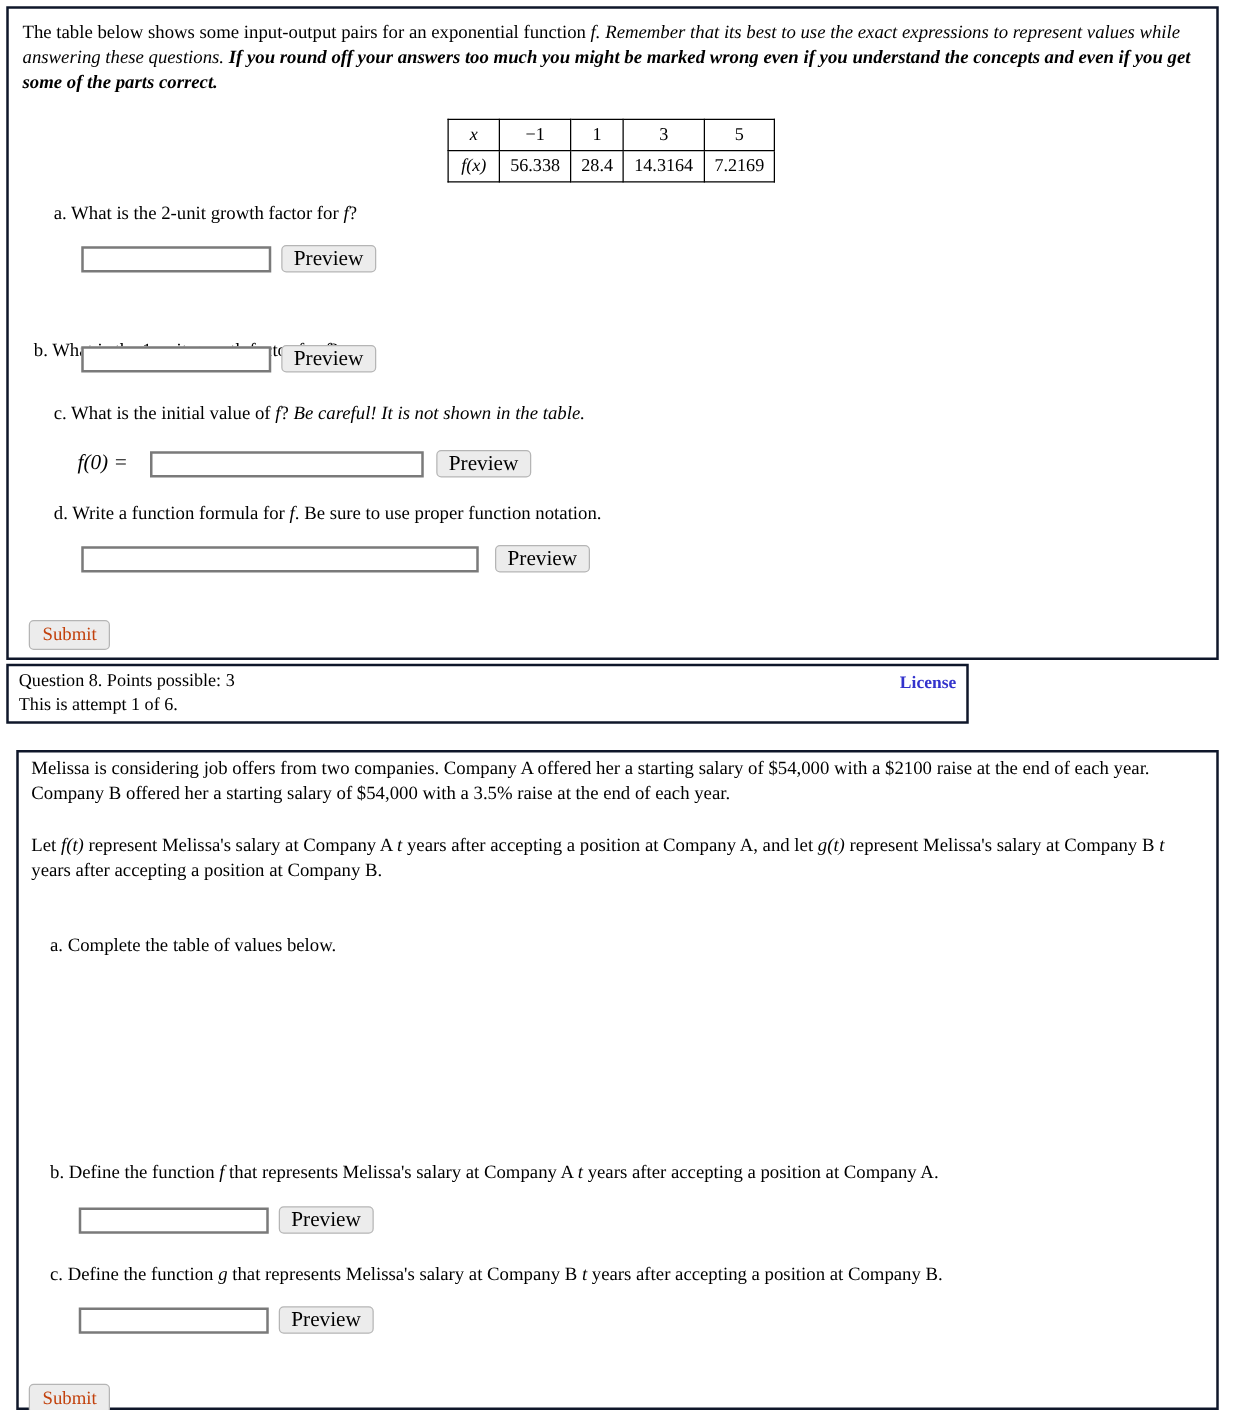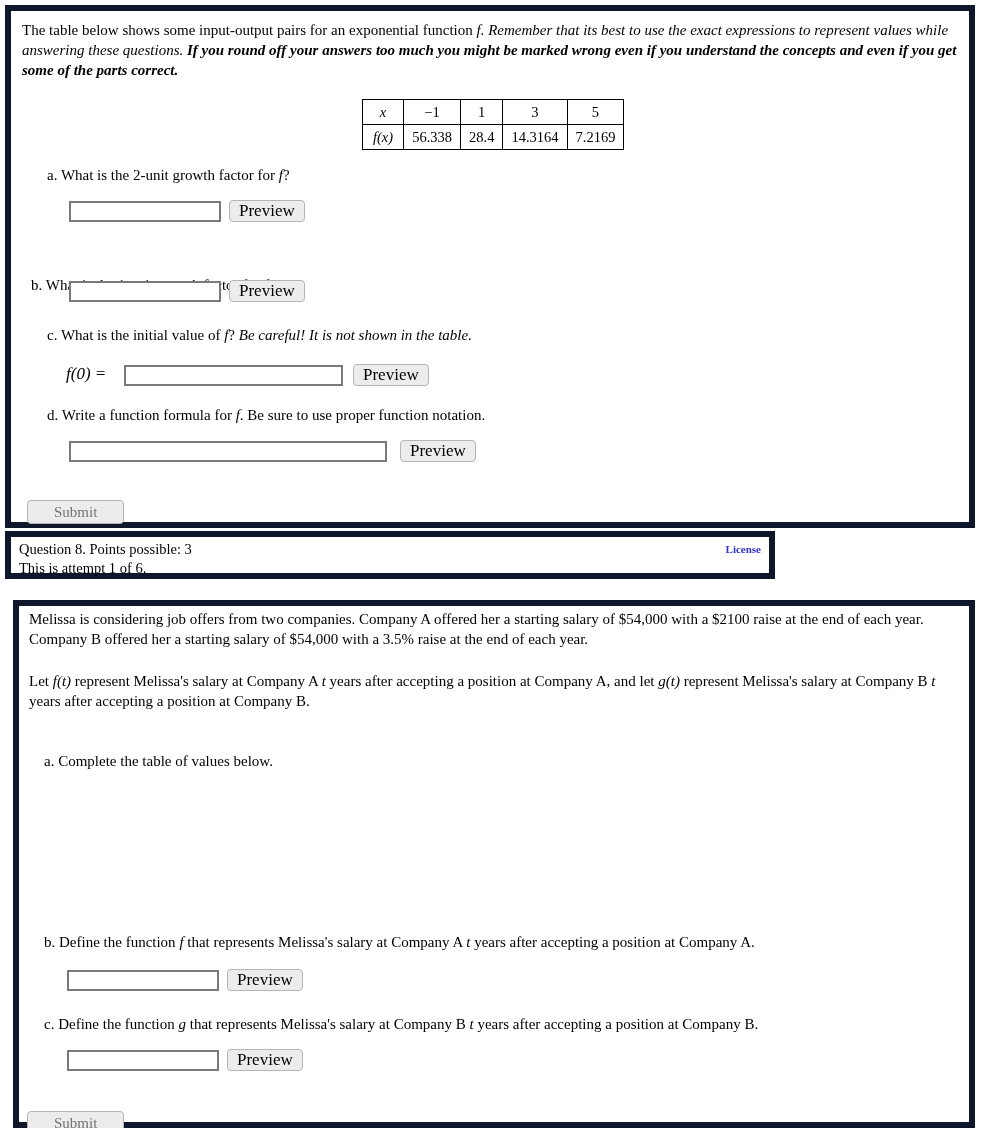--- a/index.html
+++ b/index.html
@@ -18,21 +18,21 @@
 
   .page {
     position: relative;
     width: 990px;
     height: 1128px;
   }
 
   
   .qpanel {
     position: absolute;
-    border: 6px solid #0f172a;
+    border: 2px solid #0f172a;
     background: #ffffff;
     box-sizing: border-box;
   }
   #question-panel-1 {
     left: 5px;
     top: 5px;
     width: 970px;
     height: 523px;
   }
   #question-info-bar {
@@ -93,23 +93,23 @@
     cursor: pointer;
   }
   .submit-btn {
     position: absolute;
     box-sizing: border-box;
     border: 1px solid #b5b5b5;
     border-radius: 4px;
     background: #ececec;
     font-family: "Liberation Serif", "DejaVu Serif", serif;
     font-size: 15px;
-    color: #737373;
+    color: #c2410c;
     height: 24px;
-    padding: 0 26px;
+    padding: 0 10px;
     line-height: 22px;
     cursor: pointer;
   }
 
   
   #table-fx {
     position: absolute;
     left: 351px;
     top: 88px;
     border-collapse: collapse;
@@ -136,21 +136,21 @@
     font-size: 14.5px;
     white-space: nowrap;
   }
   #info-line-1 { top: 4px; }
   #info-line-2 { top: 23px; }
   #license-link {
     position: absolute;
     right: 8px;
     top: 6px;
     color: #3333cc;
-    font-size: 11px;
+    font-size: 14px;
     font-weight: bold;
     text-decoration: none;
     font-family: "Liberation Serif", "DejaVu Serif", serif;
   }
 </style>
 </head>
 <body>
 
 <div class="page">
 

